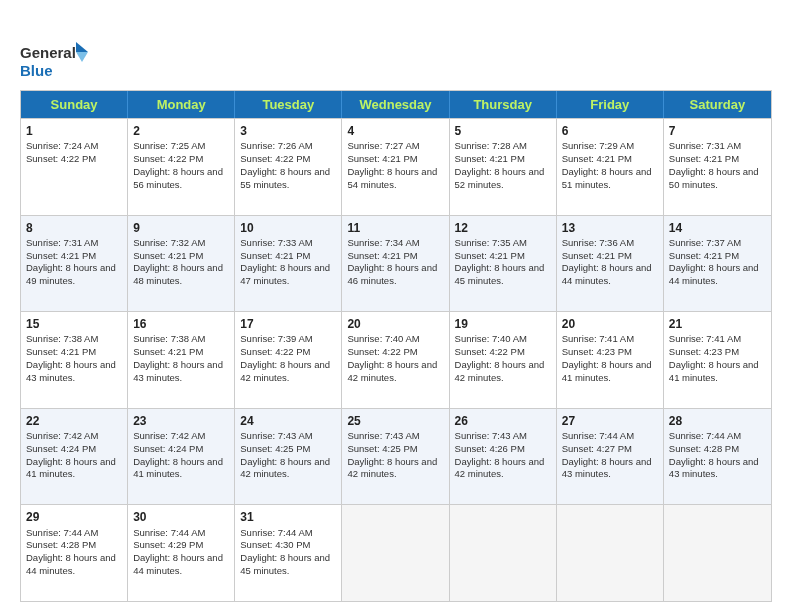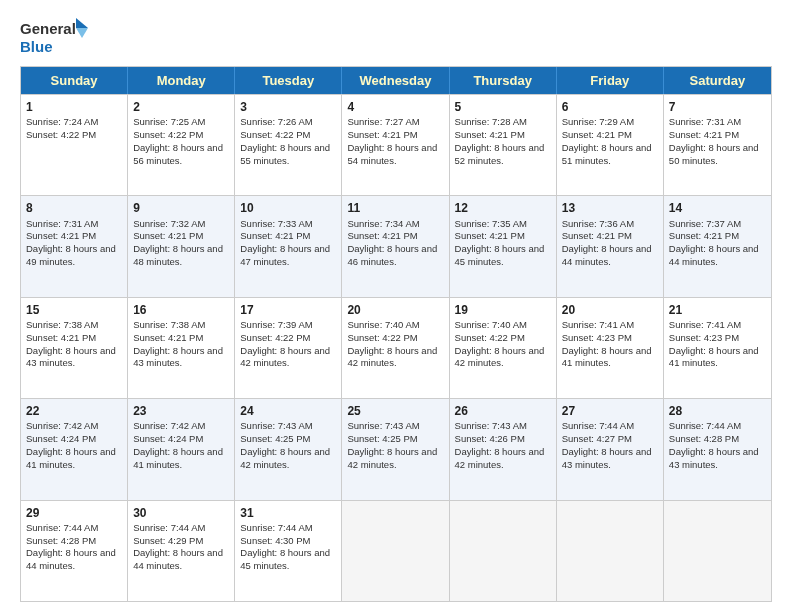--- a/index.html
+++ b/index.html
@@ -16,20 +16,21 @@
       background: #fff;
       padding: 16px 20px 10px 20px;
       display: flex;
       flex-direction: column;
     }
     .header {
       display: flex;
       justify-content: space-between;
       align-items: flex-start;
       margin-bottom: 6px;
+      margin-top: 24px;
     }
     .logo {
       display: flex;
       align-items: center;
       gap: 4px;
     }
     .title-area {
       text-align: right;
     }
     .month-title {
@@ -47,21 +48,21 @@
       display: flex;
       flex-direction: column;
       border: 1px solid #ccc;
     }
     .cal-header {
       display: grid;
       grid-template-columns: repeat(7, 1fr);
       background: #1a6eb5;
     }
     .cal-header-cell {
-      color: #fef9c3;
+      color: #bef264;
       font-size: 13px;
       font-weight: bold;
       text-align: center;
       padding: 6px 4px;
       border-right: 1px solid #3a8ed5;
     }
     .cal-header-cell:last-child {
       border-right: none;
     }
     .cal-body {

